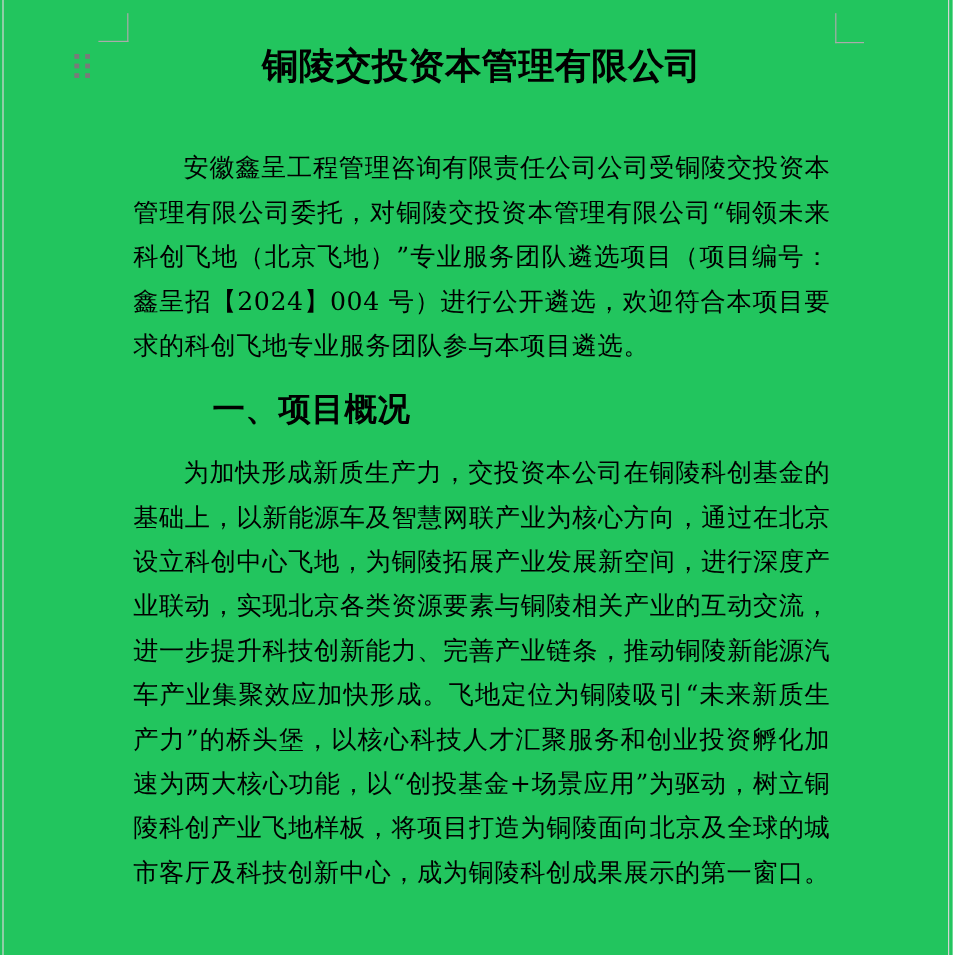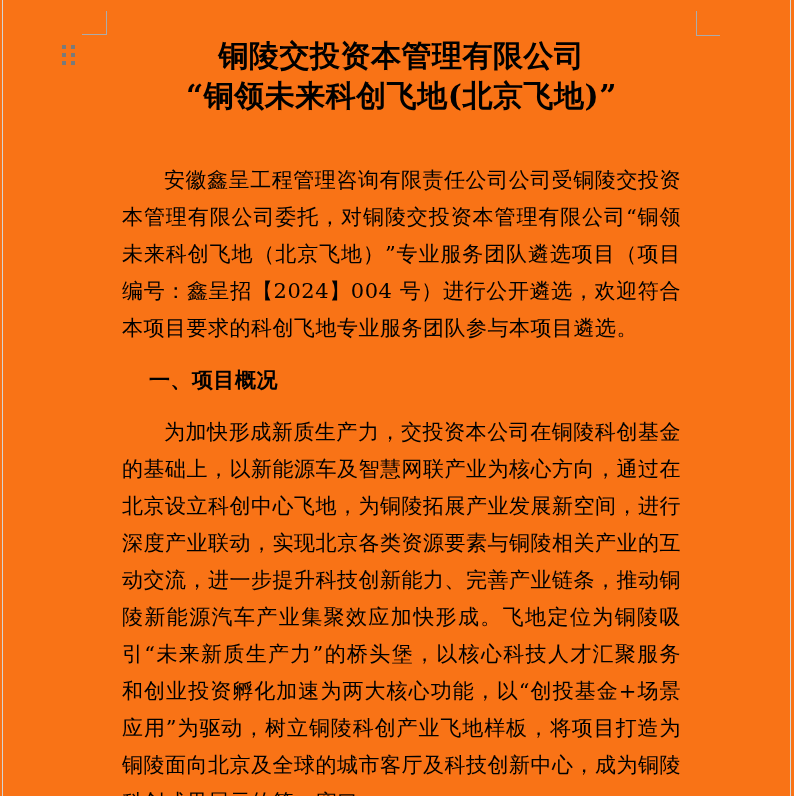--- a/index.html
+++ b/index.html
@@ -7,21 +7,21 @@
     padding: 0;
     width: 794px;
     height: 796px;
     background: #ffffff;
     overflow: hidden;
   }
   .page {
     position: relative;
     width: 794px;
     height: 796px;
-    background: #f97316;
+    background: #22c55e;
     color: #000000;
   }
   
   .edge {
     position: absolute;
     top: 0;
     bottom: 0;
     width: 0;
     border-left: 1px solid #d4d4d4;
   }
@@ -76,31 +76,31 @@
     margin: 0 0 46px 0;
   }
 
   .body-text {
     font-family: "DejaVu Serif", "Liberation Serif", serif;
     font-size: 21px;
     line-height: 37px;
     letter-spacing: 0.5px;
   }
   .para {
-    margin: 15px;
+    margin: 4px;
     text-indent: 2em;
     text-align: justify;
     text-justify: inter-character;
   }
   .heading {
-    margin: 0;
+    margin: 16px;
     text-indent: 2em;
     font-family: "DejaVu Sans", "Liberation Sans", sans-serif;
     font-weight: bold;
-    font-size: 21px;
+    font-size: 27px;
     line-height: 37px;
   }
 </style>
 </head>
 <body>
 
 <div class="page">
 
   <div class="edge left"></div>
   <div class="edge right"></div>
@@ -114,21 +114,20 @@
     <span class="dot"></span>
     <span class="dot"></span>
     <span class="dot"></span>
     <span class="dot"></span>
   </div>
 
   <div class="content">
 
     <div class="doc-title">
       <div>铜陵交投资本管理有限公司</div>
-      <div>“铜领未来科创飞地(北京飞地)”</div>
     </div>
 
     <div class="body-text">
       <p class="para">安徽鑫呈工程管理咨询有限责任公司公司受铜陵交投资本管理有限公司委托，对铜陵交投资本管理有限公司“铜领未来科创飞地（北京飞地）”专业服务团队遴选项目（项目编号：鑫呈招【2024】004 号）进行公开遴选，欢迎符合本项目要求的科创飞地专业服务团队参与本项目遴选。</p>
       <p class="heading">一、项目概况</p>
       <p class="para">为加快形成新质生产力，交投资本公司在铜陵科创基金的基础上，以新能源车及智慧网联产业为核心方向，通过在北京设立科创中心飞地，为铜陵拓展产业发展新空间，进行深度产业联动，实现北京各类资源要素与铜陵相关产业的互动交流，进一步提升科技创新能力、完善产业链条，推动铜陵新能源汽车产业集聚效应加快形成。飞地定位为铜陵吸引“未来新质生产力”的桥头堡，以核心科技人才汇聚服务和创业投资孵化加速为两大核心功能，以“创投基金+场景应用”为驱动，树立铜陵科创产业飞地样板，将项目打造为铜陵面向北京及全球的城市客厅及科技创新中心，成为铜陵科创成果展示的第一窗口。</p>
     </div>
 
   </div>
 </div>

